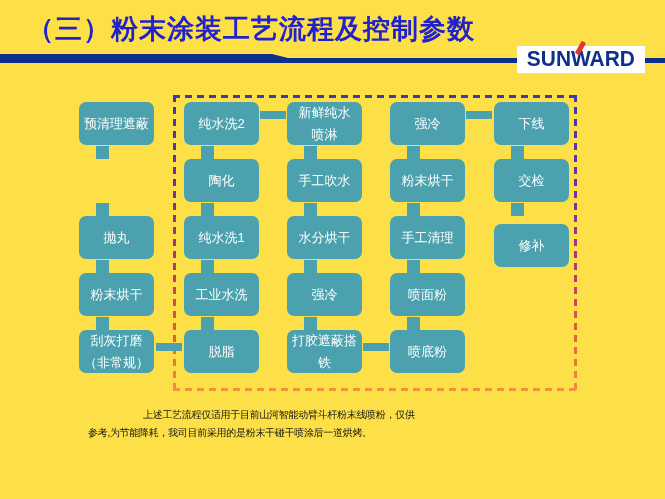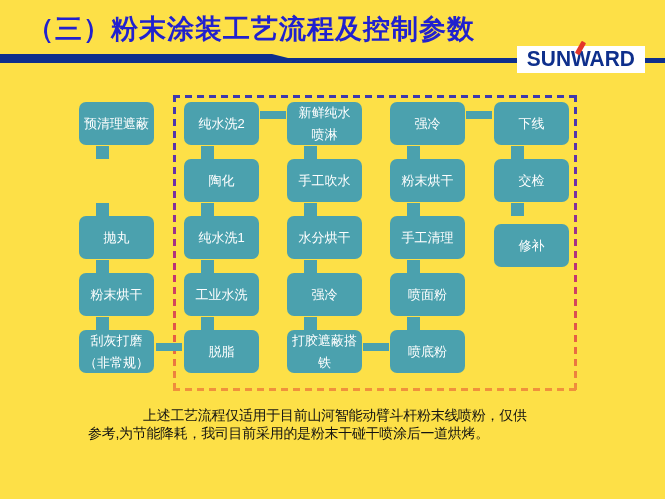--- a/index.html
+++ b/index.html
@@ -49,21 +49,21 @@
     position:absolute;width:75px;height:43px;background:#4BA1AE;border-radius:7px;
     color:#ffffff;font-size:13px;line-height:22px;text-align:center;
     display:flex;align-items:center;justify-content:center;
     white-space:pre-line;padding:0 2px;box-sizing:border-box;
   }
   .csq{position:absolute;width:13px;height:13px;background:#4BA1AE;}
   .cbar{position:absolute;width:26px;height:8px;background:#4BA1AE;}
   
   .note{
     position:absolute;left:88px;top:406px;width:480px;
-    font-size:14px;line-height:18px;color:#111111;letter-spacing:-0.3px;
+    font-size:10px;line-height:18px;color:#111111;letter-spacing:-0.3px;
   }
   .note .l1{margin-left:55px;}
 </style>
 </head>
 <body>
 
 <div class="slide">
 
   <div class="title">（三）粉末涂装工艺流程及控制参数</div>
 

